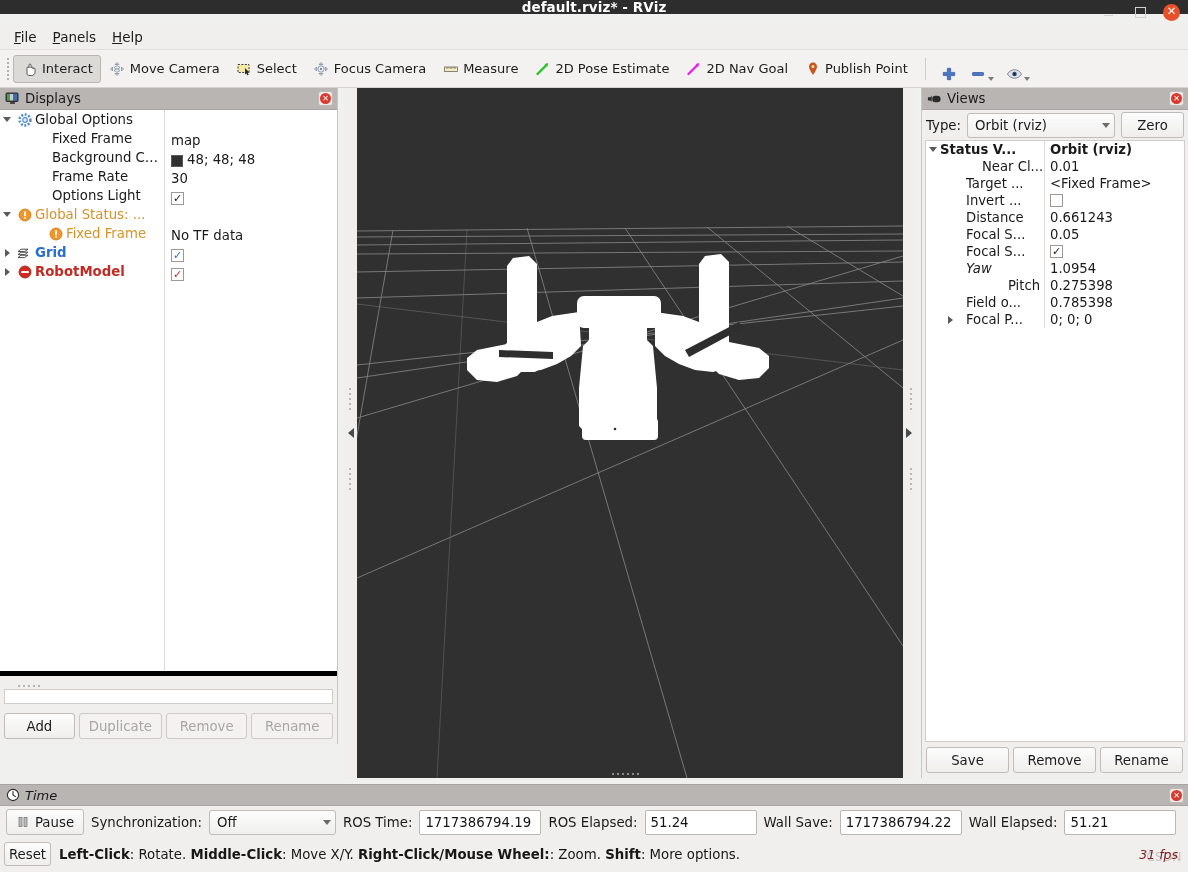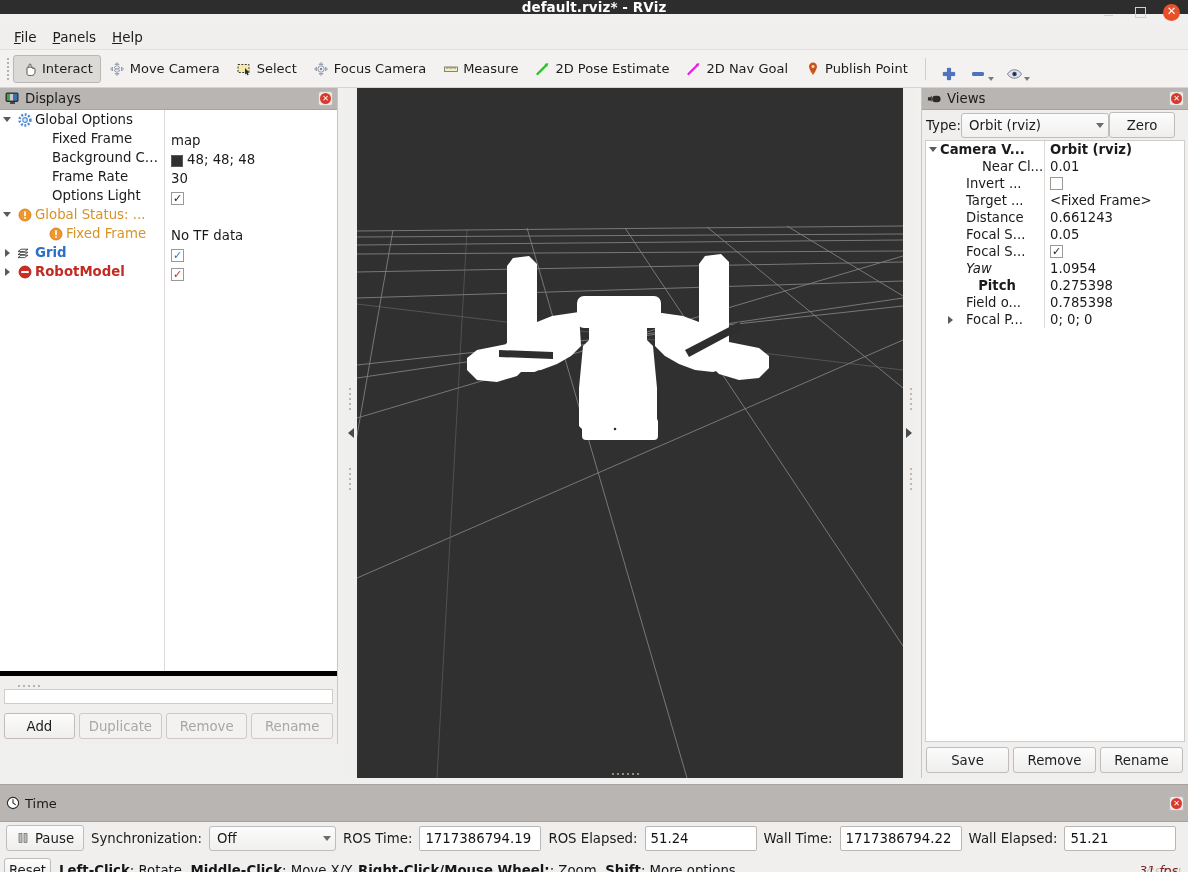--- a/index.html
+++ b/index.html
@@ -138,43 +138,43 @@
   .sv-arrow-r { width: 0; height: 0; border-top: 5px solid transparent; border-bottom: 5px solid transparent; border-left: 6px solid #4a4a4a; }
   .vp-bottom-dots { position: absolute; left: 612px; top: 773px; display: flex; gap: 3px; }
   .vp-bottom-dots i { width: 2px; height: 2px; background: #8e8b88; display: block; }
 
   
   #views {
     position: absolute; left: 921px; top: 88px; width: 267px; height: 690px;
     background: #f0efee; display: flex; flex-direction: column;
     border-left: 1px solid #c9c6c3;
   }
-  .type-row { height: 30px; display: flex; align-items: center; padding: 0 4px; }
+  .type-row { height: 30px; display: flex; align-items: center; gap: 6px; padding: 0 4px; }
   .type-row .lbl { font-size: 13.3px; }
   .select {
     height: 25px; flex: 1; background: linear-gradient(#fcfcfc,#f1f0ef);
     border: 1px solid #bfbcb9; border-radius: 3px; display: flex; align-items: center;
     padding: 0 4px 0 7px; font-size: 13.3px; position: relative;
   }
   .select .caret { margin-left: auto; width: 0; height: 0;
     border-left: 4.5px solid transparent; border-right: 4.5px solid transparent; border-top: 5px solid #6d6a67; }
   .vtree { flex: 1; background: #ffffff; border: 1px solid #cfccc9; margin: 0 3px; overflow: hidden; position: relative; }
   .vrow { display: flex; align-items: center; height: 17px; font-size: 13.2px; }
   .vcol-name { width: 118px; display: flex; align-items: center; justify-content: flex-end;
                padding-right: 4px; overflow: hidden; white-space: nowrap; }
   .vcol-val { flex: 1; padding-left: 5px; border-left: 1px solid #dcd9d6; height: 17px;
               display: flex; align-items: center; white-space: nowrap; overflow: hidden; }
   .vcol-name.bold, .vcol-val.bold { font-weight: bold; }
 
   
   #timepanel {
     position: absolute; left: 0; top: 784px; width: 1188px; height: 88px; background: #f0efee;
   }
-  .time-title { height: 38px; background: #b8b5b2; display: flex; align-items: center; padding-left: 5px; gap: 5px;
-                border-top: 1px solid #a6a3a0; border-bottom: 1px solid #a6a3a0; }
+  .time-title { height: 22px; background: #b8b5b2; display: flex; align-items: center; padding-left: 5px; gap: 5px;
+                border-top: 1px solid #a6a3a0; border-bottom: 1px solid #a6a3a0; font-style: italic; }
   .time-row { height: 32px; display: flex; align-items: center; gap: 7px; padding: 0 6px; }
   .tfield {
     height: 25px; background: #ffffff; border: 1px solid #b9b6b3; border-radius: 2px;
     display: flex; align-items: center; padding: 0 5px; font-size: 13.3px; color: #141414;
   }
   .status-row { height: 32px; display: flex; align-items: center; gap: 8px; padding: 0 4px; position: relative; }
   .status-text { font-size: 13.3px; color: #171717; }
   .status-text b { font-weight: bold; }
   .fps { position: absolute; right: 10px; font-size: 12.5px; color: #7f1d1d; font-style: italic; }
   .watermark { position: absolute; right: 6px; bottom: 6px; font-size: 12px; color: #c3c0bd; letter-spacing: .4px; }
@@ -606,48 +606,48 @@
       <span class="btn" style="width:66px">Zero</span>
     </div>
 
     <div class="vtree">
       <div id="views-rows">
           <div class="vrow">
             <div class="vcol-name bold" style="justify-content: flex-start; padding-left: 0px;">
               <span class="expander">
                 <span class="exp-open"></span>
               </span>
-              <span>Camera V...</span>
+              <span>Status V...</span>
             </div>
             <div class="vcol-val bold">
               <span>Orbit (rviz)</span>
             </div>
           </div>
           <div class="vrow">
             <div class="vcol-name" style="justify-content: flex-start; padding-left: 56px;">
               <span>Near Cl...</span>
             </div>
             <div class="vcol-val">
               <span>0.01</span>
             </div>
           </div>
           <div class="vrow">
             <div class="vcol-name" style="justify-content: flex-start; padding-left: 40px;">
+              <span>Target ...</span>
+            </div>
+            <div class="vcol-val">
+              <span>&lt;Fixed Frame&gt;</span>
+            </div>
+          </div>
+          <div class="vrow">
+            <div class="vcol-name" style="justify-content: flex-start; padding-left: 40px;">
               <span>Invert ...</span>
             </div>
             <div class="vcol-val">
               <span class="chk"></span>
-            </div>
-          </div>
-          <div class="vrow">
-            <div class="vcol-name" style="justify-content: flex-start; padding-left: 40px;">
-              <span>Target ...</span>
-            </div>
-            <div class="vcol-val">
-              <span>&lt;Fixed Frame&gt;</span>
             </div>
           </div>
           <div class="vrow">
             <div class="vcol-name" style="justify-content: flex-start; padding-left: 40px;">
               <span>Distance</span>
             </div>
             <div class="vcol-val">
               <span>0.661243</span>
             </div>
           </div>
@@ -669,21 +669,21 @@
           </div>
           <div class="vrow">
             <div class="vcol-name" style="justify-content: flex-start; padding-left: 40px; font-style: italic;">
               <span>Yaw</span>
             </div>
             <div class="vcol-val">
               <span>1.0954</span>
             </div>
           </div>
           <div class="vrow">
-            <div class="vcol-name" style="justify-content: center; padding-left: 28px; font-weight: bold;">
+            <div class="vcol-name" style="justify-content: flex-end; padding-left: 28px;">
               <span>Pitch</span>
             </div>
             <div class="vcol-val">
               <span>0.275398</span>
             </div>
           </div>
           <div class="vrow">
             <div class="vcol-name" style="justify-content: flex-start; padding-left: 40px;">
               <span>Field o...</span>
             </div>
@@ -741,21 +741,21 @@
         <span>Off</span>
         <span class="caret"></span>
       </span>
 
       <span style="font-size:13.3px">ROS Time:</span>
       <span class="tfield" style="width:122px">1717386794.19</span>
 
       <span style="font-size:13.3px">ROS Elapsed:</span>
       <span class="tfield" style="width:112px">51.24</span>
 
-      <span style="font-size:13.3px">Wall Time:</span>
+      <span style="font-size:13.3px">Wall Save:</span>
       <span class="tfield" style="width:122px">1717386794.22</span>
 
       <span style="font-size:13.3px">Wall Elapsed:</span>
       <span class="tfield" style="width:112px">51.21</span>
     </div>
 
     <div class="status-row">
       <div class="btn" style="width:47px; height:24px; padding:0 6px">Reset</div>
       <div class="status-text" id="hint-text"><b>Left-Click</b><span>: Rotate. </span><b>Middle-Click</b><span>: Move X/Y. </span><b>Right-Click/Mouse Wheel:</b><span>: Zoom. </span><b>Shift</b><span>: More options.</span></div>
       <div class="watermark">CSDN</div>

